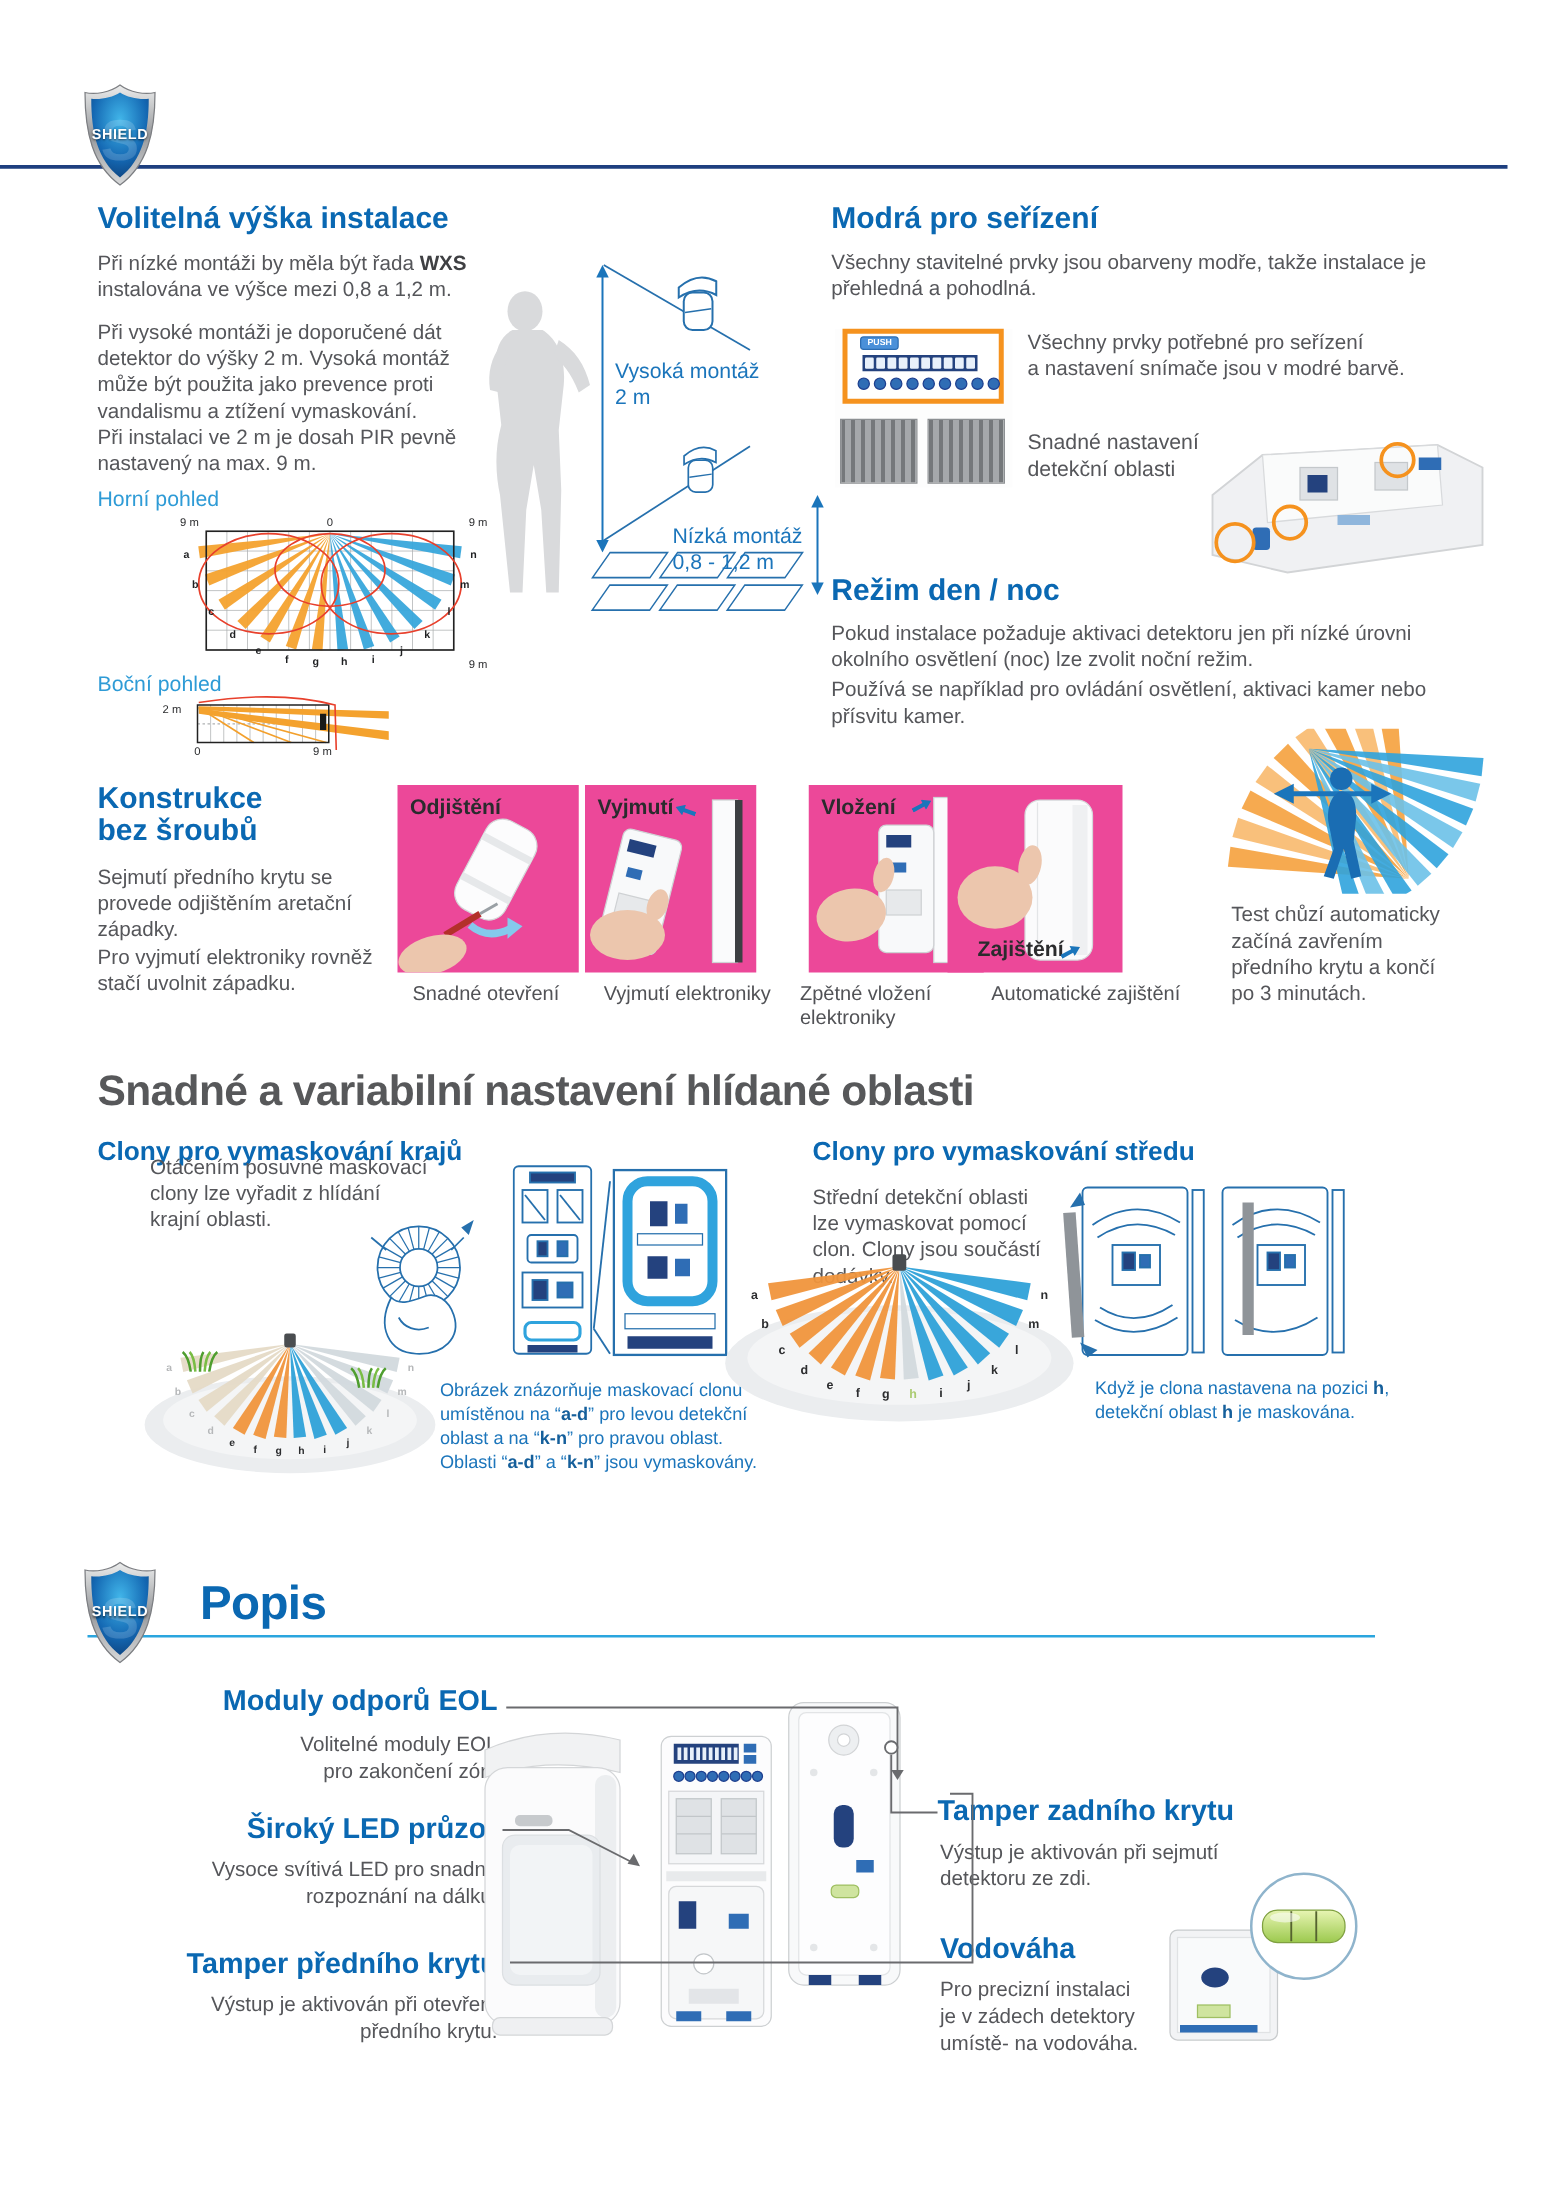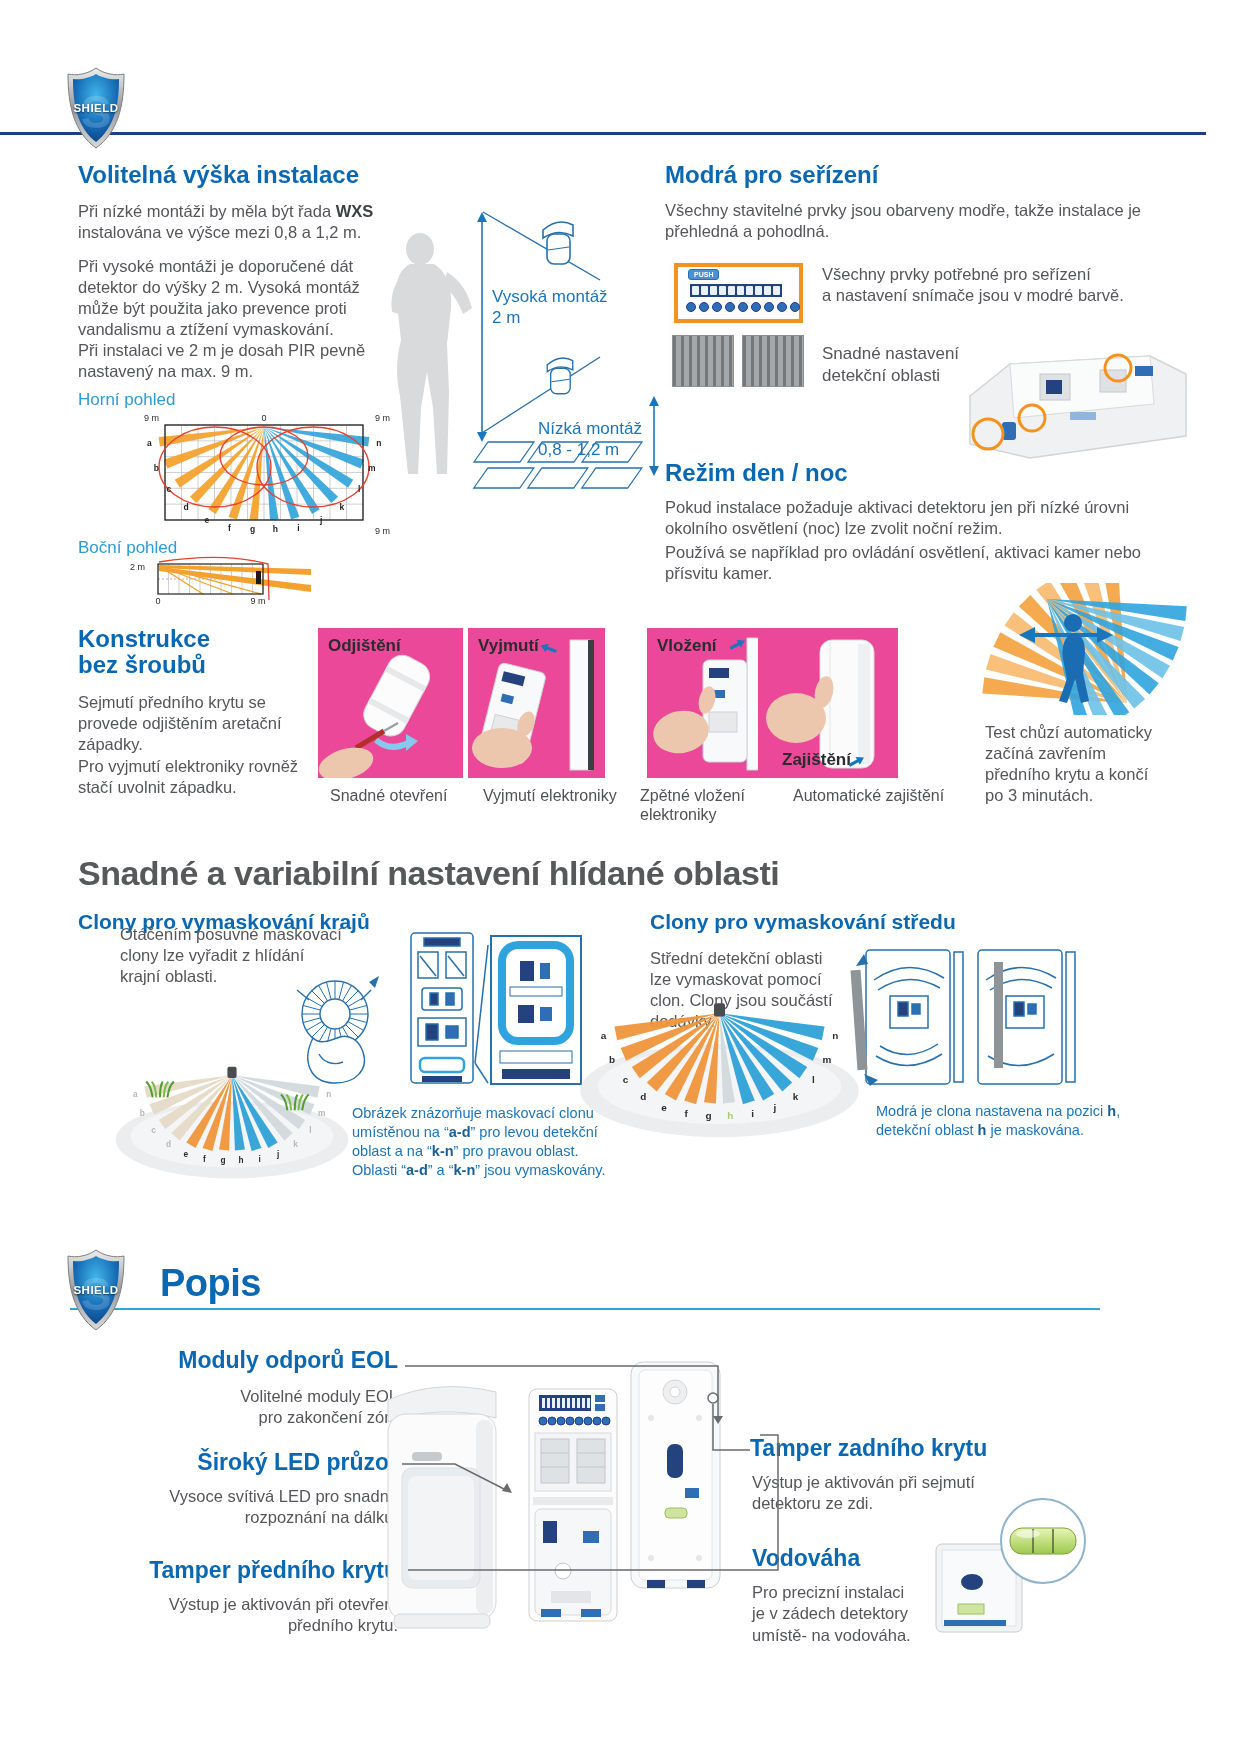--- a/index.html
+++ b/index.html
@@ -572,21 +572,21 @@
         <text x="99.96514990297203" y="106.18644497523135" font-size="9" text-anchor="middle" fill="#2c2d2f" font-weight="bold" font-family="Liberation Sans, sans-serif">f</text>
         <text x="120.18710113690025" y="107.17293942811116" font-size="9" text-anchor="middle" fill="#2c2d2f" font-weight="bold" font-family="Liberation Sans, sans-serif">g</text>
         <text x="139.81289886309972" y="107.17293942811115" font-size="9" text-anchor="middle" fill="#abcb72" font-weight="bold" font-family="Liberation Sans, sans-serif">h</text>
         <text x="160.03485009702797" y="106.18644497523135" font-size="9" text-anchor="middle" fill="#2c2d2f" font-weight="bold" font-family="Liberation Sans, sans-serif">i</text>
         <text x="180.12136873683895" y="100.48238547667899" font-size="9" text-anchor="middle" fill="#2c2d2f" font-weight="bold" font-family="Liberation Sans, sans-serif">j</text>
         <text x="198.83718704764237" y="90.02143957623689" font-size="9" text-anchor="middle" fill="#2c2d2f" font-weight="bold" font-family="Liberation Sans, sans-serif">k</text>
         <text x="214.91672299030284" y="75.14150885268353" font-size="9" text-anchor="middle" fill="#2c2d2f" font-weight="bold" font-family="Liberation Sans, sans-serif">l</text>
         <text x="227.19644891917625" y="56.565805166341946" font-size="9" text-anchor="middle" fill="#2c2d2f" font-weight="bold" font-family="Liberation Sans, sans-serif">m</text>
         <text x="234.74554453027173" y="35.36047132659287" font-size="9" text-anchor="middle" fill="#2c2d2f" font-weight="bold" font-family="Liberation Sans, sans-serif">n</text>
       </svg></div>
-  <div class="abs bluecap pre" style="left:876px;top:1102px;width:280px;"><span>Modrá je clona nastavena na pozici </span><b>h</b><span>,
+  <div class="abs bluecap pre" style="left:876px;top:1102px;width:280px;"><span>Když je clona nastavena na pozici </span><b>h</b><span>,
 detekční oblast </span><b>h</b><span> je maskována.</span></div>
 
   <div class="abs cyan-line" style="left:70px;top:1308px;width:1030px;height:2px;"></div>
   <div class="abs" style="left:66px;top:1248px;width:60px;height:86px;z-index:3;">
     <svg viewBox="0 0 60 84" width="60" height="84">
       <path d="M30,2 C38,8 50,10 58,8 C58,40 52,66 30,82 C8,66 2,40 2,8 C10,10 22,8 30,2 Z" fill="url(#gSilver)" stroke="#7c7e82" stroke-width="1"></path>
       <path d="M30,8 C36,12 46,14 53,13 C53,40 48,62 30,76 C12,62 7,40 7,13 C14,14 24,12 30,8 Z" fill="url(#gBlue)"></path>
       <text x="30" y="62" text-anchor="middle" font-size="46" font-weight="bold" fill="rgba(255,255,255,0.16)">S</text>
     </svg>
     <span class="logo-label">SHIELD</span>

